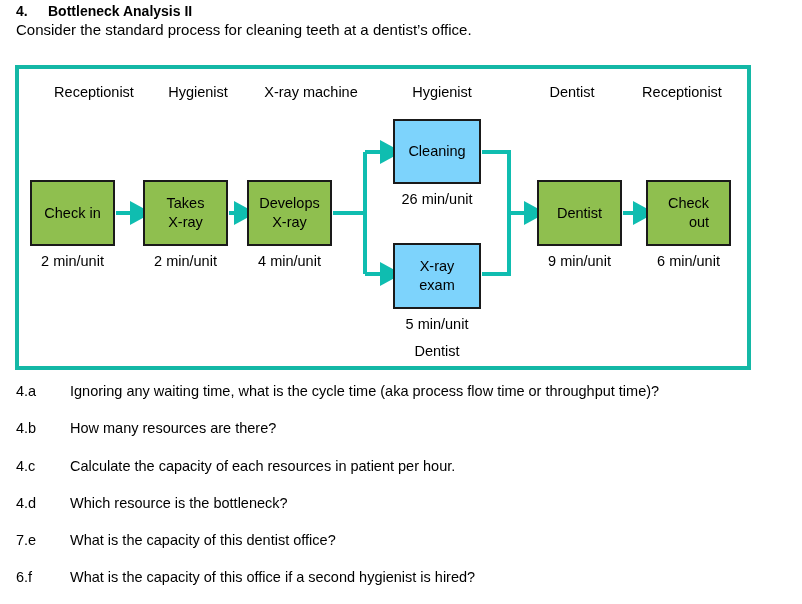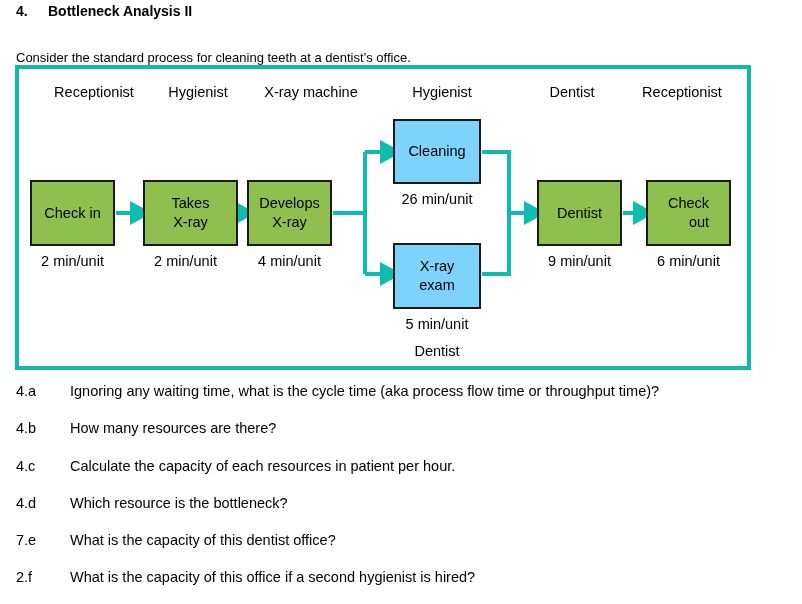--- a/index.html
+++ b/index.html
@@ -31,24 +31,23 @@
   #heading .num {
     display: inline-block;
     width: 32px;
   }
 
   #intro {
     position: absolute;
     left: 16px;
     top: 20px;
     width: 760px;
-    font-size: 13px;
+    font-size: 15px;
     line-height: 20px;
     white-space: nowrap;
-    margin-top: 28px;
   }
 
   
   #diagram-frame {
     position: absolute;
     left: 15px;
     top: 65px;
     width: 728px;
     height: 297px;
     border: 4px solid #14b8a6;
@@ -185,21 +184,21 @@
     <div class="col-header" style="left:498px;width:110px;">Dentist</div>
     <div class="col-header" style="left:598px;width:130px;">Receptionist</div>
 
     <div class="pbox green" style="left:11px;top:111px;width:85px;height:66px;text-align:right;">
       <div>
         <span>Check in</span>
       </div>
     </div>
     <div class="tlabel" style="left:6px;top:183px;width:95px;">2 min/unit</div>
 
-    <div class="pbox green" style="left:124px;top:111px;width:95px;height:66px;">
+    <div class="pbox green" style="left:124px;top:111px;width:85px;height:66px;">
       <div>
         <span>Takes</span>
         <span>X-ray</span>
       </div>
     </div>
     <div class="tlabel" style="left:119px;top:183px;width:95px;">2 min/unit</div>
 
     <div class="pbox green" style="left:228px;top:111px;width:85px;height:66px;">
       <div>
         <span>Develops</span>
@@ -258,16 +257,16 @@
   </div>
   <div class="q-row">
     <span class="q-key">4.d</span>
     <span class="q-text">Which resource is the bottleneck?</span>
   </div>
   <div class="q-row">
     <span class="q-key">7.e</span>
     <span class="q-text">What is the capacity of this dentist office?</span>
   </div>
   <div class="q-row">
-    <span class="q-key">2.f</span>
+    <span class="q-key">6.f</span>
     <span class="q-text">What is the capacity of this office if a second hygienist is hired?</span>
   </div>
 </div>
 
 </body></html>

